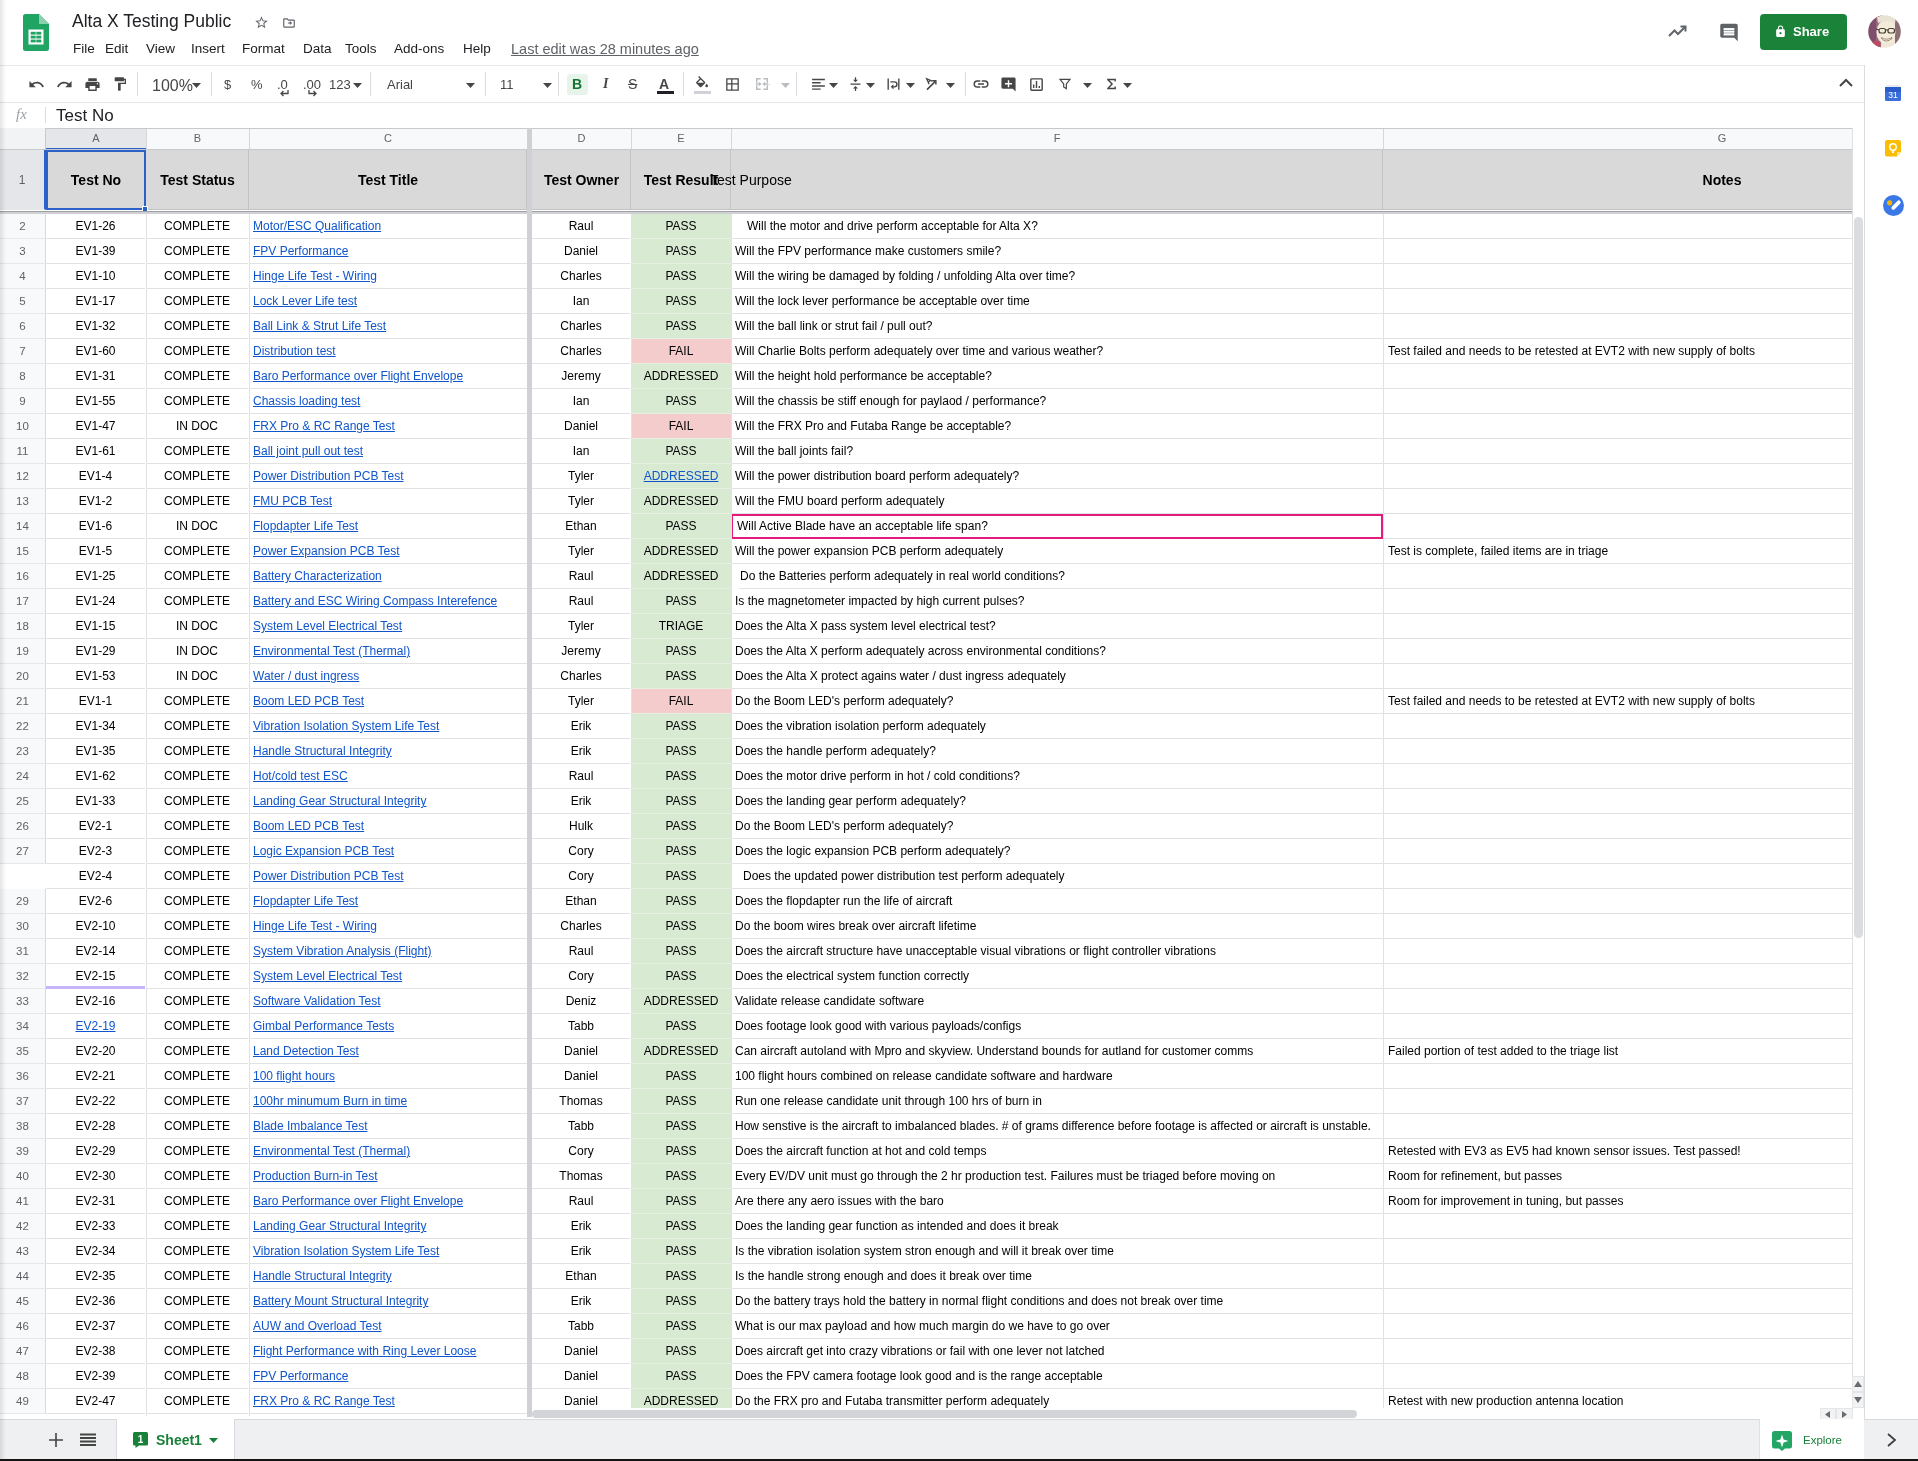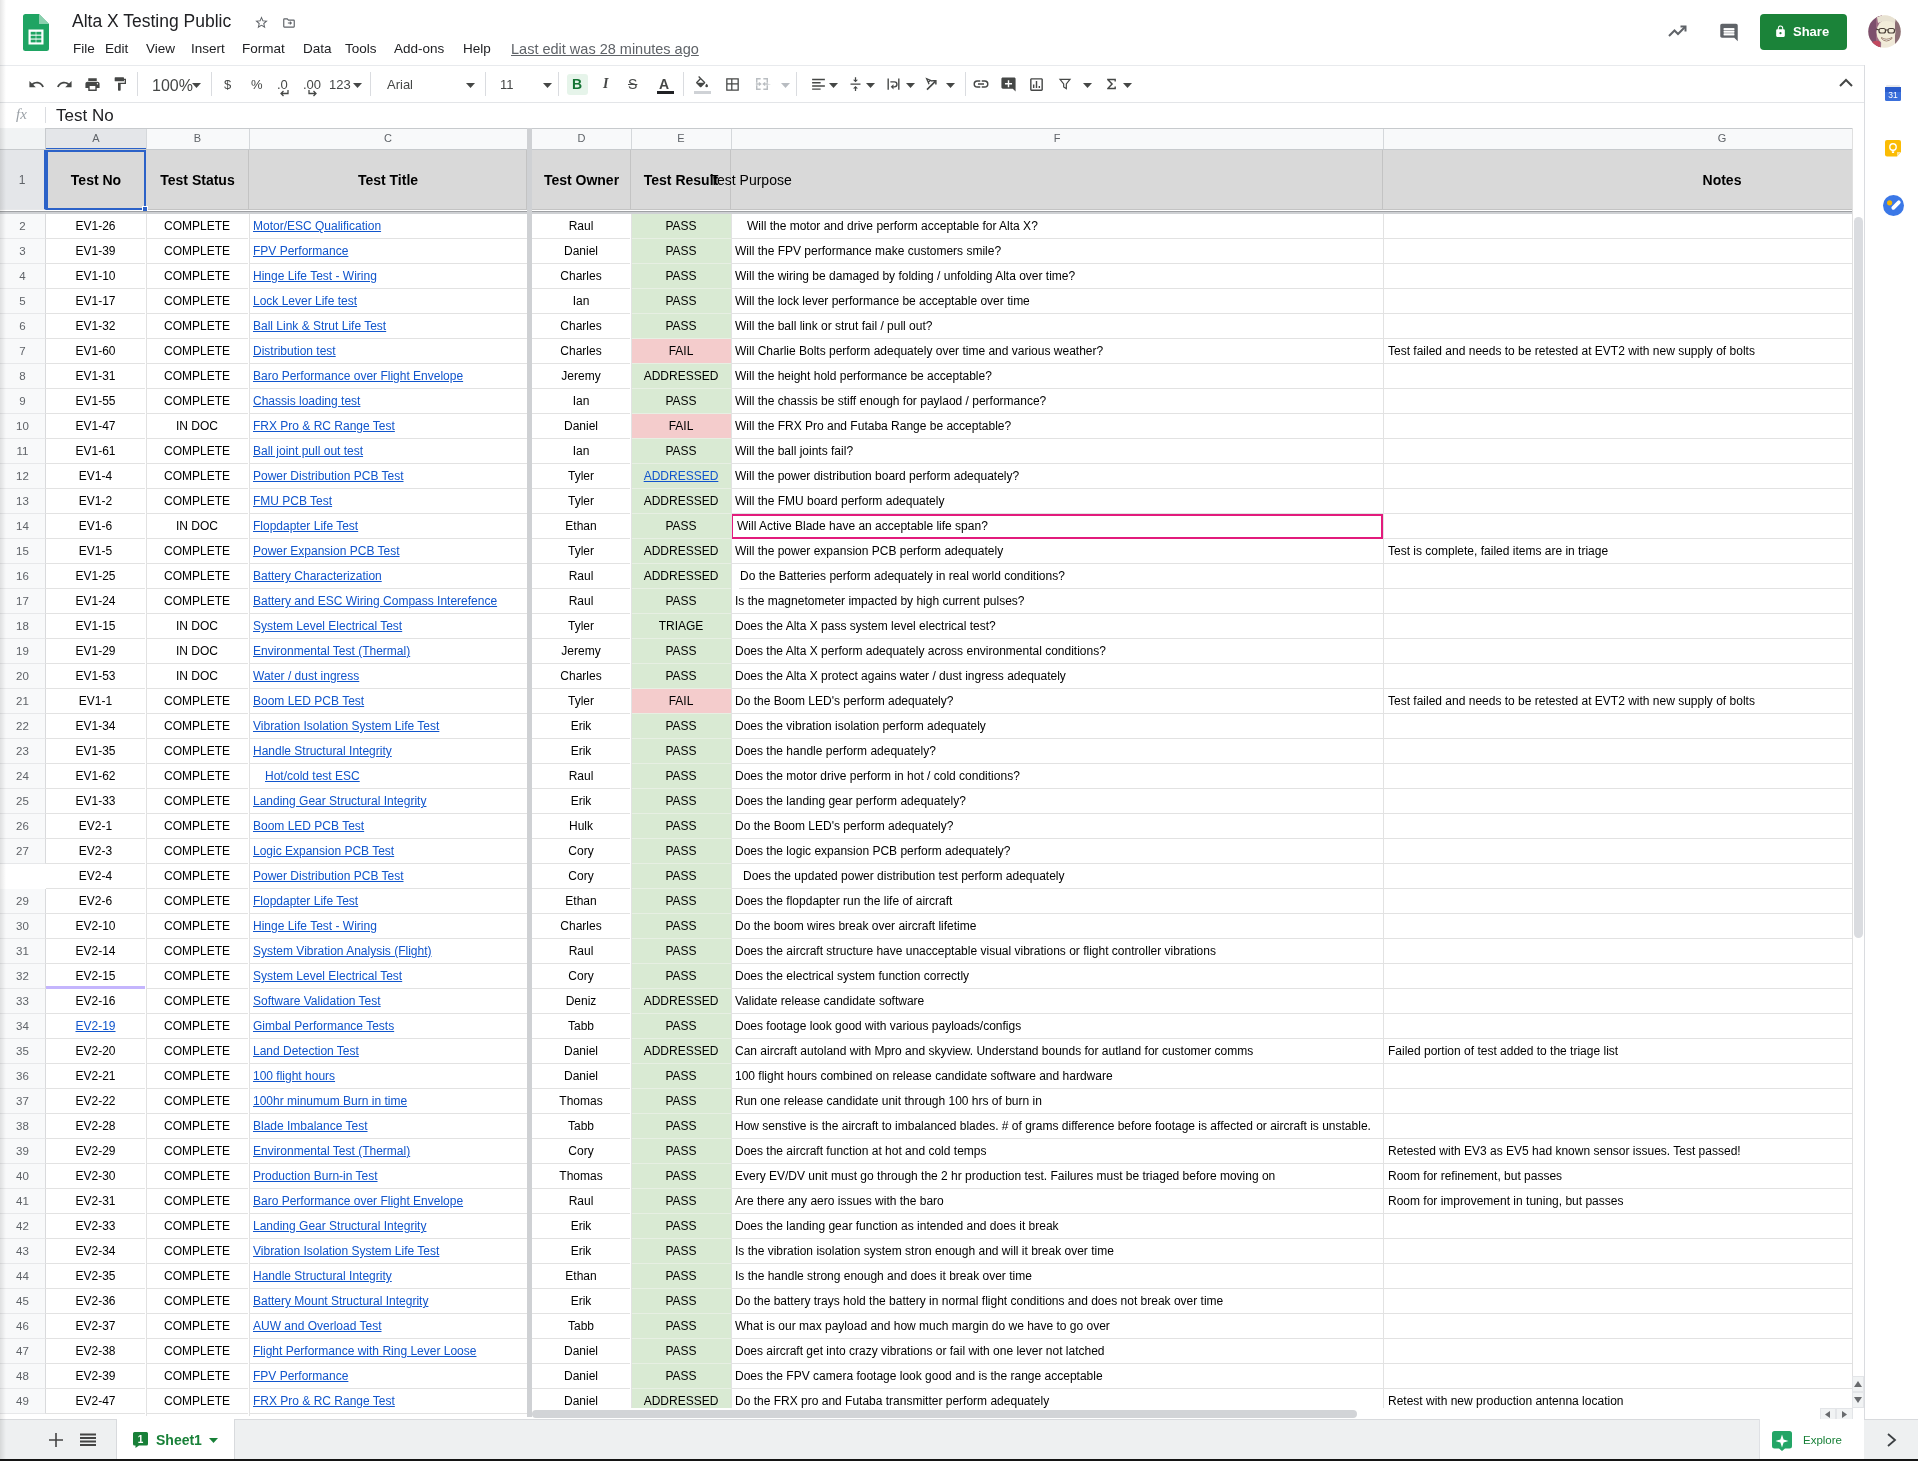--- a/index.html
+++ b/index.html
@@ -407,21 +407,21 @@
 <div class="cell ctr" style="left:46px;top:739px;width:99px;border-bottom:1px solid #e2e2e2;">EV1-35</div>
 <div class="cell ctr" style="left:146px;top:739px;width:102px;border-bottom:1px solid #e2e2e2;">COMPLETE</div>
 <div class="cell" style="left:249px;top:739px;width:278px;padding-left:4px;border-bottom:1px solid #e2e2e2;"><span class="lnk">Handle Structural Integrity</span></div>
 <div class="cell ctr" style="left:532px;top:739px;width:98px;border-bottom:1px solid #e2e2e2;">Erik</div>
 <div class="cell ctr" style="left:631px;top:739px;width:100px;background:#d9ead3;border-bottom:1px solid #e7efe3;">PASS</div>
 <div class="cell" style="left:731px;top:739px;width:652px;padding-left:4px;border-bottom:1px solid #e2e2e2;">Does the handle perform adequately?</div>
 <div class="cell" style="left:1383px;top:739px;width:469px;padding-left:5px;border-bottom:1px solid #e2e2e2;"></div>
 <div class="rn" style="left:0;top:764px;">24</div>
 <div class="cell ctr" style="left:46px;top:764px;width:99px;border-bottom:1px solid #e2e2e2;">EV1-62</div>
 <div class="cell ctr" style="left:146px;top:764px;width:102px;border-bottom:1px solid #e2e2e2;">COMPLETE</div>
-<div class="cell" style="left:249px;top:764px;width:278px;padding-left:16px;border-bottom:1px solid #e2e2e2;"><span class="lnk">Hot/cold test ESC</span></div>
+<div class="cell" style="left:249px;top:764px;width:278px;padding-left:4px;border-bottom:1px solid #e2e2e2;"><span class="lnk">Hot/cold test ESC</span></div>
 <div class="cell ctr" style="left:532px;top:764px;width:98px;border-bottom:1px solid #e2e2e2;">Raul</div>
 <div class="cell ctr" style="left:631px;top:764px;width:100px;background:#d9ead3;border-bottom:1px solid #e7efe3;">PASS</div>
 <div class="cell" style="left:731px;top:764px;width:652px;padding-left:4px;border-bottom:1px solid #e2e2e2;">Does the motor drive perform in hot / cold conditions?</div>
 <div class="cell" style="left:1383px;top:764px;width:469px;padding-left:5px;border-bottom:1px solid #e2e2e2;"></div>
 <div class="rn" style="left:0;top:789px;">25</div>
 <div class="cell ctr" style="left:46px;top:789px;width:99px;border-bottom:1px solid #e2e2e2;">EV1-33</div>
 <div class="cell ctr" style="left:146px;top:789px;width:102px;border-bottom:1px solid #e2e2e2;">COMPLETE</div>
 <div class="cell" style="left:249px;top:789px;width:278px;padding-left:4px;border-bottom:1px solid #e2e2e2;"><span class="lnk">Landing Gear Structural Integrity</span></div>
 <div class="cell ctr" style="left:532px;top:789px;width:98px;border-bottom:1px solid #e2e2e2;">Erik</div>
 <div class="cell ctr" style="left:631px;top:789px;width:100px;background:#d9ead3;border-bottom:1px solid #e7efe3;">PASS</div>

